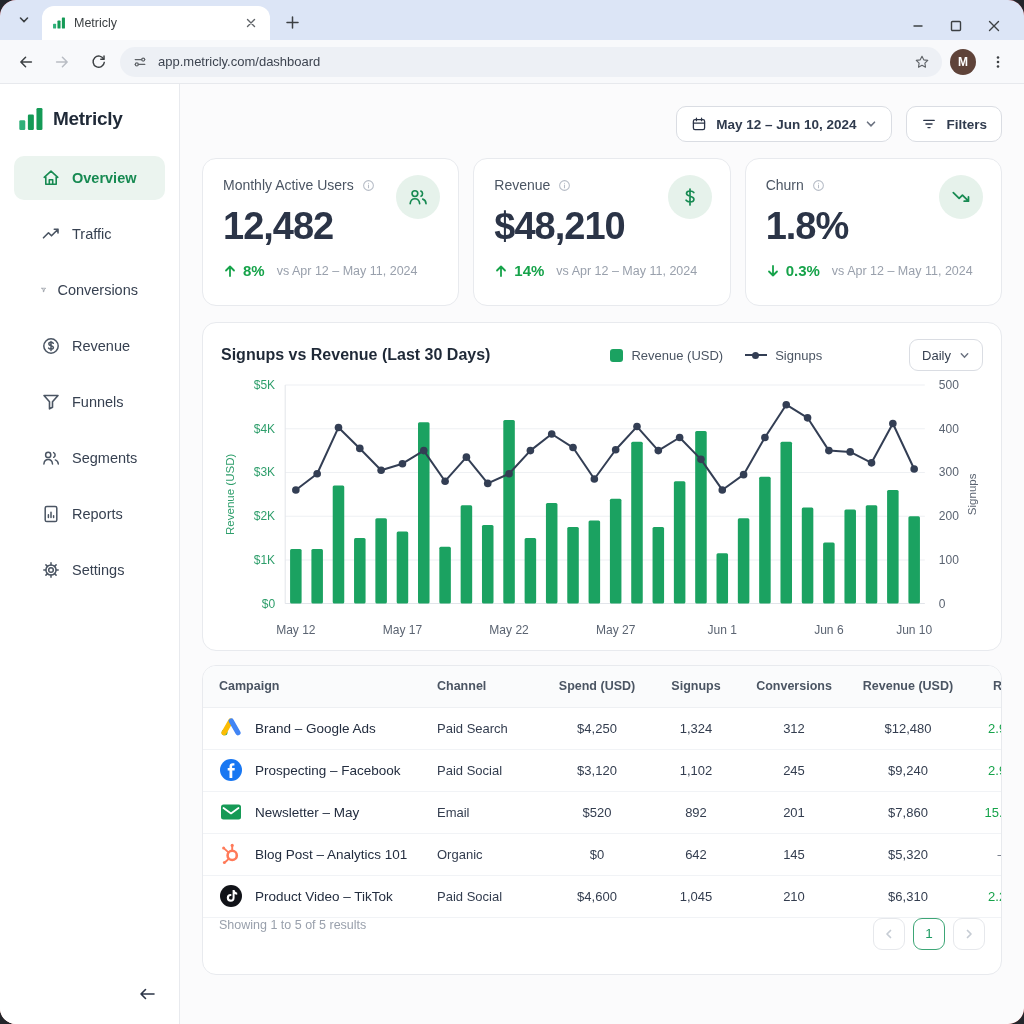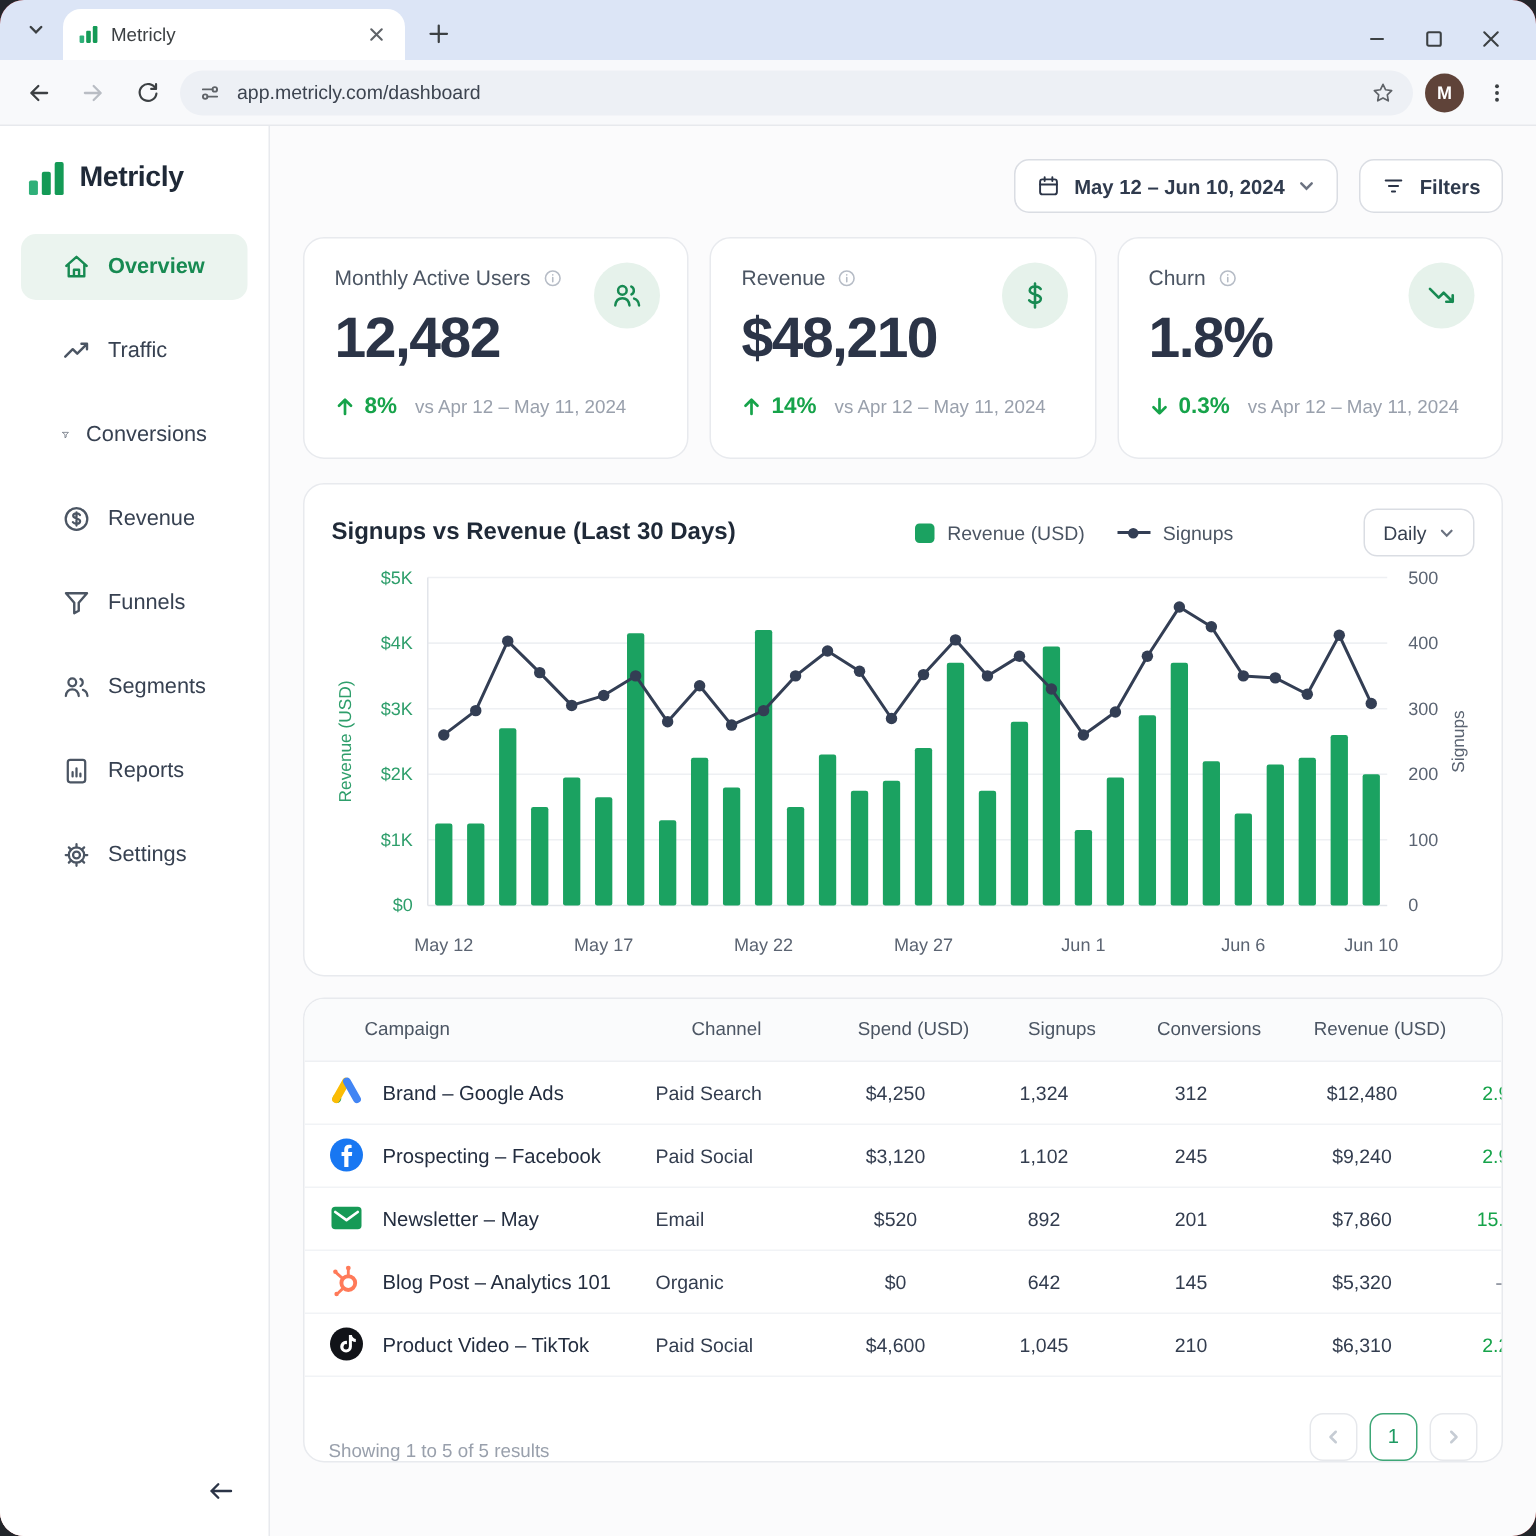--- a/index.html
+++ b/index.html
@@ -64,29 +64,29 @@
   .legend-item{display:flex;align-items:center;gap:8px;font-size:13px;color:#4b5563;}
   .swatch{width:13px;height:13px;border-radius:3px;background:var(--bar);}
   .line-swatch{width:22px;height:2px;background:var(--line);position:relative;}
   .line-swatch::after{content:"";position:absolute;width:7px;height:7px;border-radius:50%;background:var(--line);left:7px;top:-2.5px;}
   .select{height:32px;border:1px solid #dadde3;border-radius:9px;display:flex;align-items:center;gap:8px;padding:0 12px;font-size:13px;color:#374151;cursor:pointer;}
 
   
   .table-card{background:#fff;border:1px solid var(--border);border-radius:14px;margin-top:14px;overflow:hidden;}
   .tgrid{display:grid;grid-template-columns:218px 105px 110px 88px 108px 120px 72px 34px;align-items:center;padding:0 16px;}
   .thead{height:42px;background:#fafbfc;border-bottom:1px solid #eef0f3;}
-  .thead div{font-size:12.5px;color:#4b5563;font-weight:normal;margin-left:24px;}
+  .thead div{font-size:12.5px;color:#4b5563;font-weight:bold;}
   .trow{height:42px;border-bottom:1px solid var(--rowline);}
   .c-campaign{display:flex;align-items:center;gap:12px;}
   .c-campaign b{font-size:13.5px;font-weight:normal;color:#232d3f;}
   .cell{font-size:13px;color:#333d4f;}
   .num{text-align:center;}
   .roi{color:var(--green);text-align:center;font-size:13px;}
   .roi.muted{color:#6b7280;}
-  .tfoot{height:56px;display:flex;align-items:flex-end;padding:0 16px;border-top:0;}
+  .tfoot{height:56px;display:flex;align-items:flex-start;padding:0 16px;border-top:0;}
   .tfoot span{font-size:12.5px;color:var(--muted);}
   .pager{margin-left:auto;display:flex;gap:8px;}
   .pg{width:32px;height:32px;border:1px solid #e6e8ec;border-radius:9px;display:flex;align-items:center;justify-content:center;background:#fff;cursor:pointer;}
   .pg.current{border-color:#3da676;color:#1d9a62;font-size:13.5px;}
   .icon-btn{cursor:pointer;display:flex;align-items:center;justify-content:center;}
 </style>
 </head>
 <body>
 
 <div class="window">

